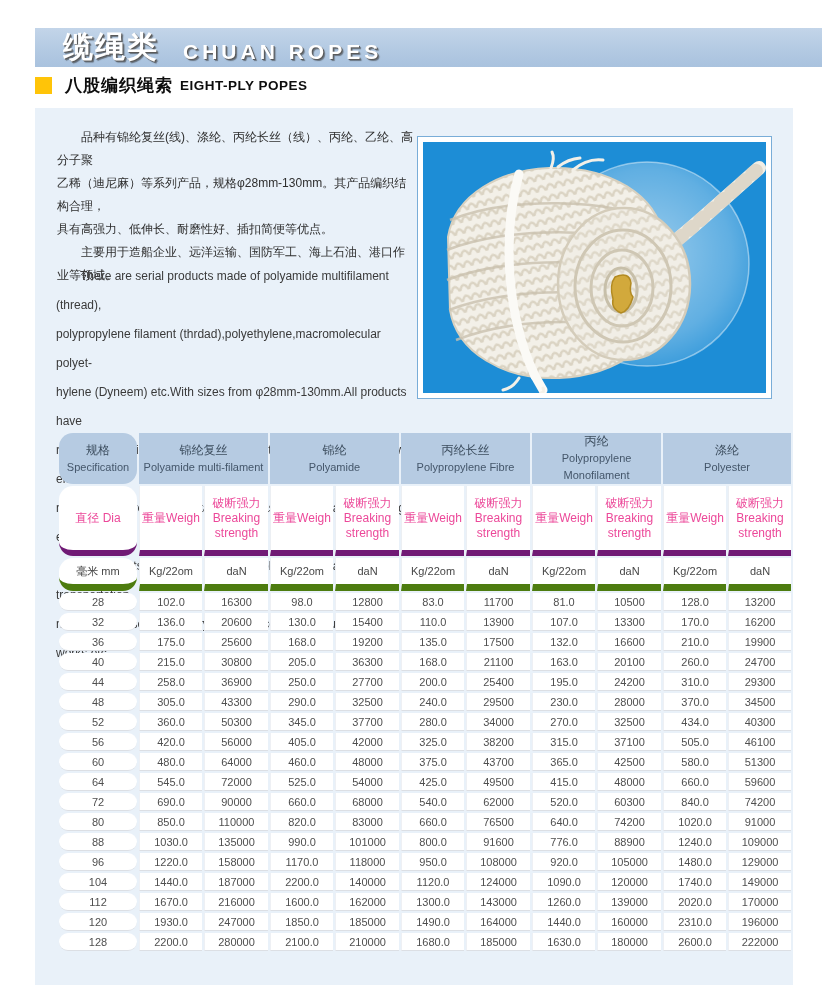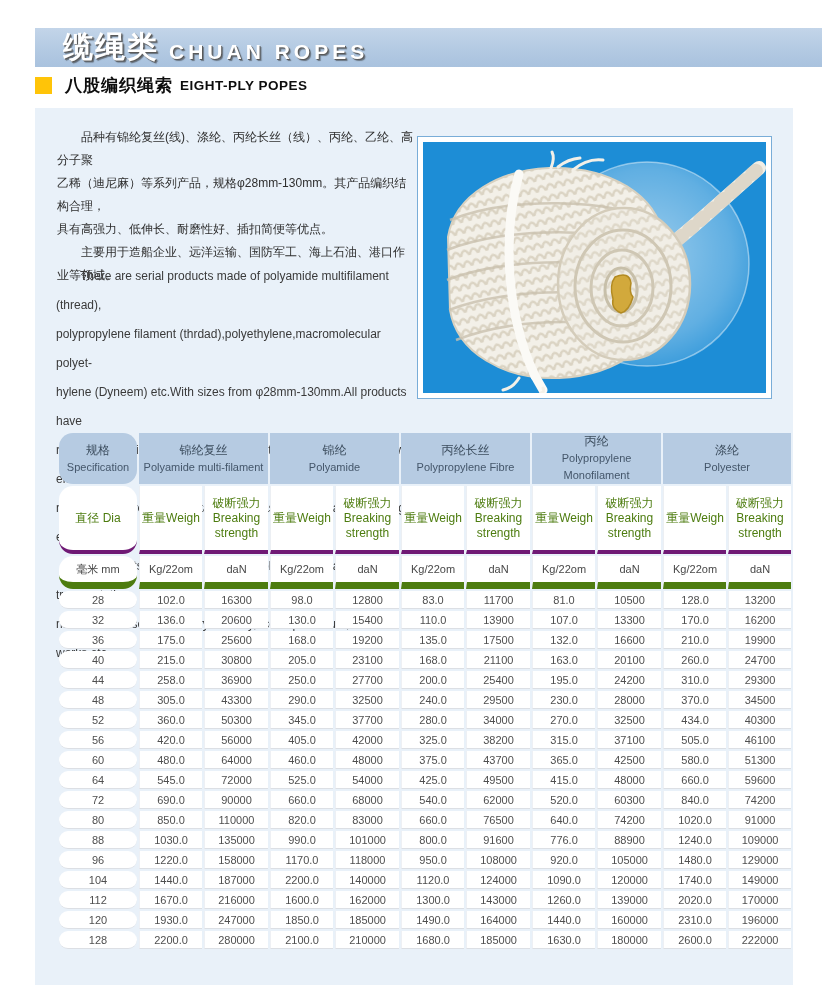--- a/index.html
+++ b/index.html
@@ -12,21 +12,21 @@
     position:absolute;left:35px;top:28px;width:787px;height:39px;
     background:linear-gradient(180deg,#c3d5e9 0%,#b2c9e2 60%,#a9c2de 100%);
     display:flex;align-items:center;
   }
   .title-zh{
     font-size:30px;font-weight:bold;color:#ffffff;margin-left:28px;
     letter-spacing:2px;
     text-shadow:1px 1px 0 #5a5a5a,2px 2px 1px rgba(40,40,40,.55);
   }
   .title-en{
-    font-size:21px;font-weight:bold;color:#ffffff;margin-left:10px;
+    font-size:21px;font-weight:bold;color:#ffffff;margin-left:24px;
     letter-spacing:4px;margin-top:8px;
     text-shadow:1px 1px 0 #5a5a5a,2px 2px 1px rgba(40,40,40,.5);
   }
   
   .sub-band{position:absolute;left:35px;top:74px;width:787px;height:22px;display:flex;align-items:center;}
   .yellow-square{width:17px;height:17px;background:#ffc408;flex:0 0 17px;}
   .sub-zh{font-size:17px;font-weight:bold;color:#0d0d0d;margin-left:13px;letter-spacing:1px;}
   .sub-en{font-size:13.5px;font-weight:bold;color:#0d0d0d;margin-left:7px;letter-spacing:.5px;}
   
   .content-panel{
@@ -54,23 +54,23 @@
     position:absolute;left:57px;top:431px;width:714px;
     border-collapse:separate;border-spacing:2px 2px;table-layout:fixed;
   }
   .spec-table td,.spec-table th{padding:0;margin:0;font-weight:normal;}
   .gh{
     background:#b6cbe2;color:#3c4d5e;text-align:center;height:44px;
     font-size:12px;line-height:17px;vertical-align:middle;
   }
   .gh .en{font-size:11px;color:#44566a;}
   .h2{
-    background:#ffffff;color:#4d7c0f;text-align:center;height:64px;
+    background:#ffffff;color:#ec4899;text-align:center;height:64px;
     font-size:12px;line-height:15px;vertical-align:middle;white-space:pre-line;
-    border-bottom:4px solid #701a75;border-left:1px solid #eceff3;
+    border-bottom:6px solid #701a75;border-left:1px solid #eceff3;
   }
   .h3{
     background:#ffffff;color:#474747;text-align:center;height:26px;
     font-size:11px;vertical-align:middle;
     border-bottom:7px solid #4d7c0f;border-left:1px solid #eceff3;
   }
   .spec-table tbody td{
     background:#ffffff;color:#4f4f4f;text-align:center;height:17px;
     font-size:11px;vertical-align:middle;
     border-bottom:1px solid #dcdfe4;border-left:1px solid #eef0f4;
@@ -268,21 +268,21 @@
           <td>132.0</td>
           <td>16600</td>
           <td>210.0</td>
           <td>19900</td>
         </tr>
         <tr>
           <td class="first">40</td>
           <td>215.0</td>
           <td>30800</td>
           <td>205.0</td>
-          <td>23100</td>
+          <td>36300</td>
           <td>168.0</td>
           <td>21100</td>
           <td>163.0</td>
           <td>20100</td>
           <td>260.0</td>
           <td>24700</td>
         </tr>
         <tr>
           <td class="first">44</td>
           <td>258.0</td>

